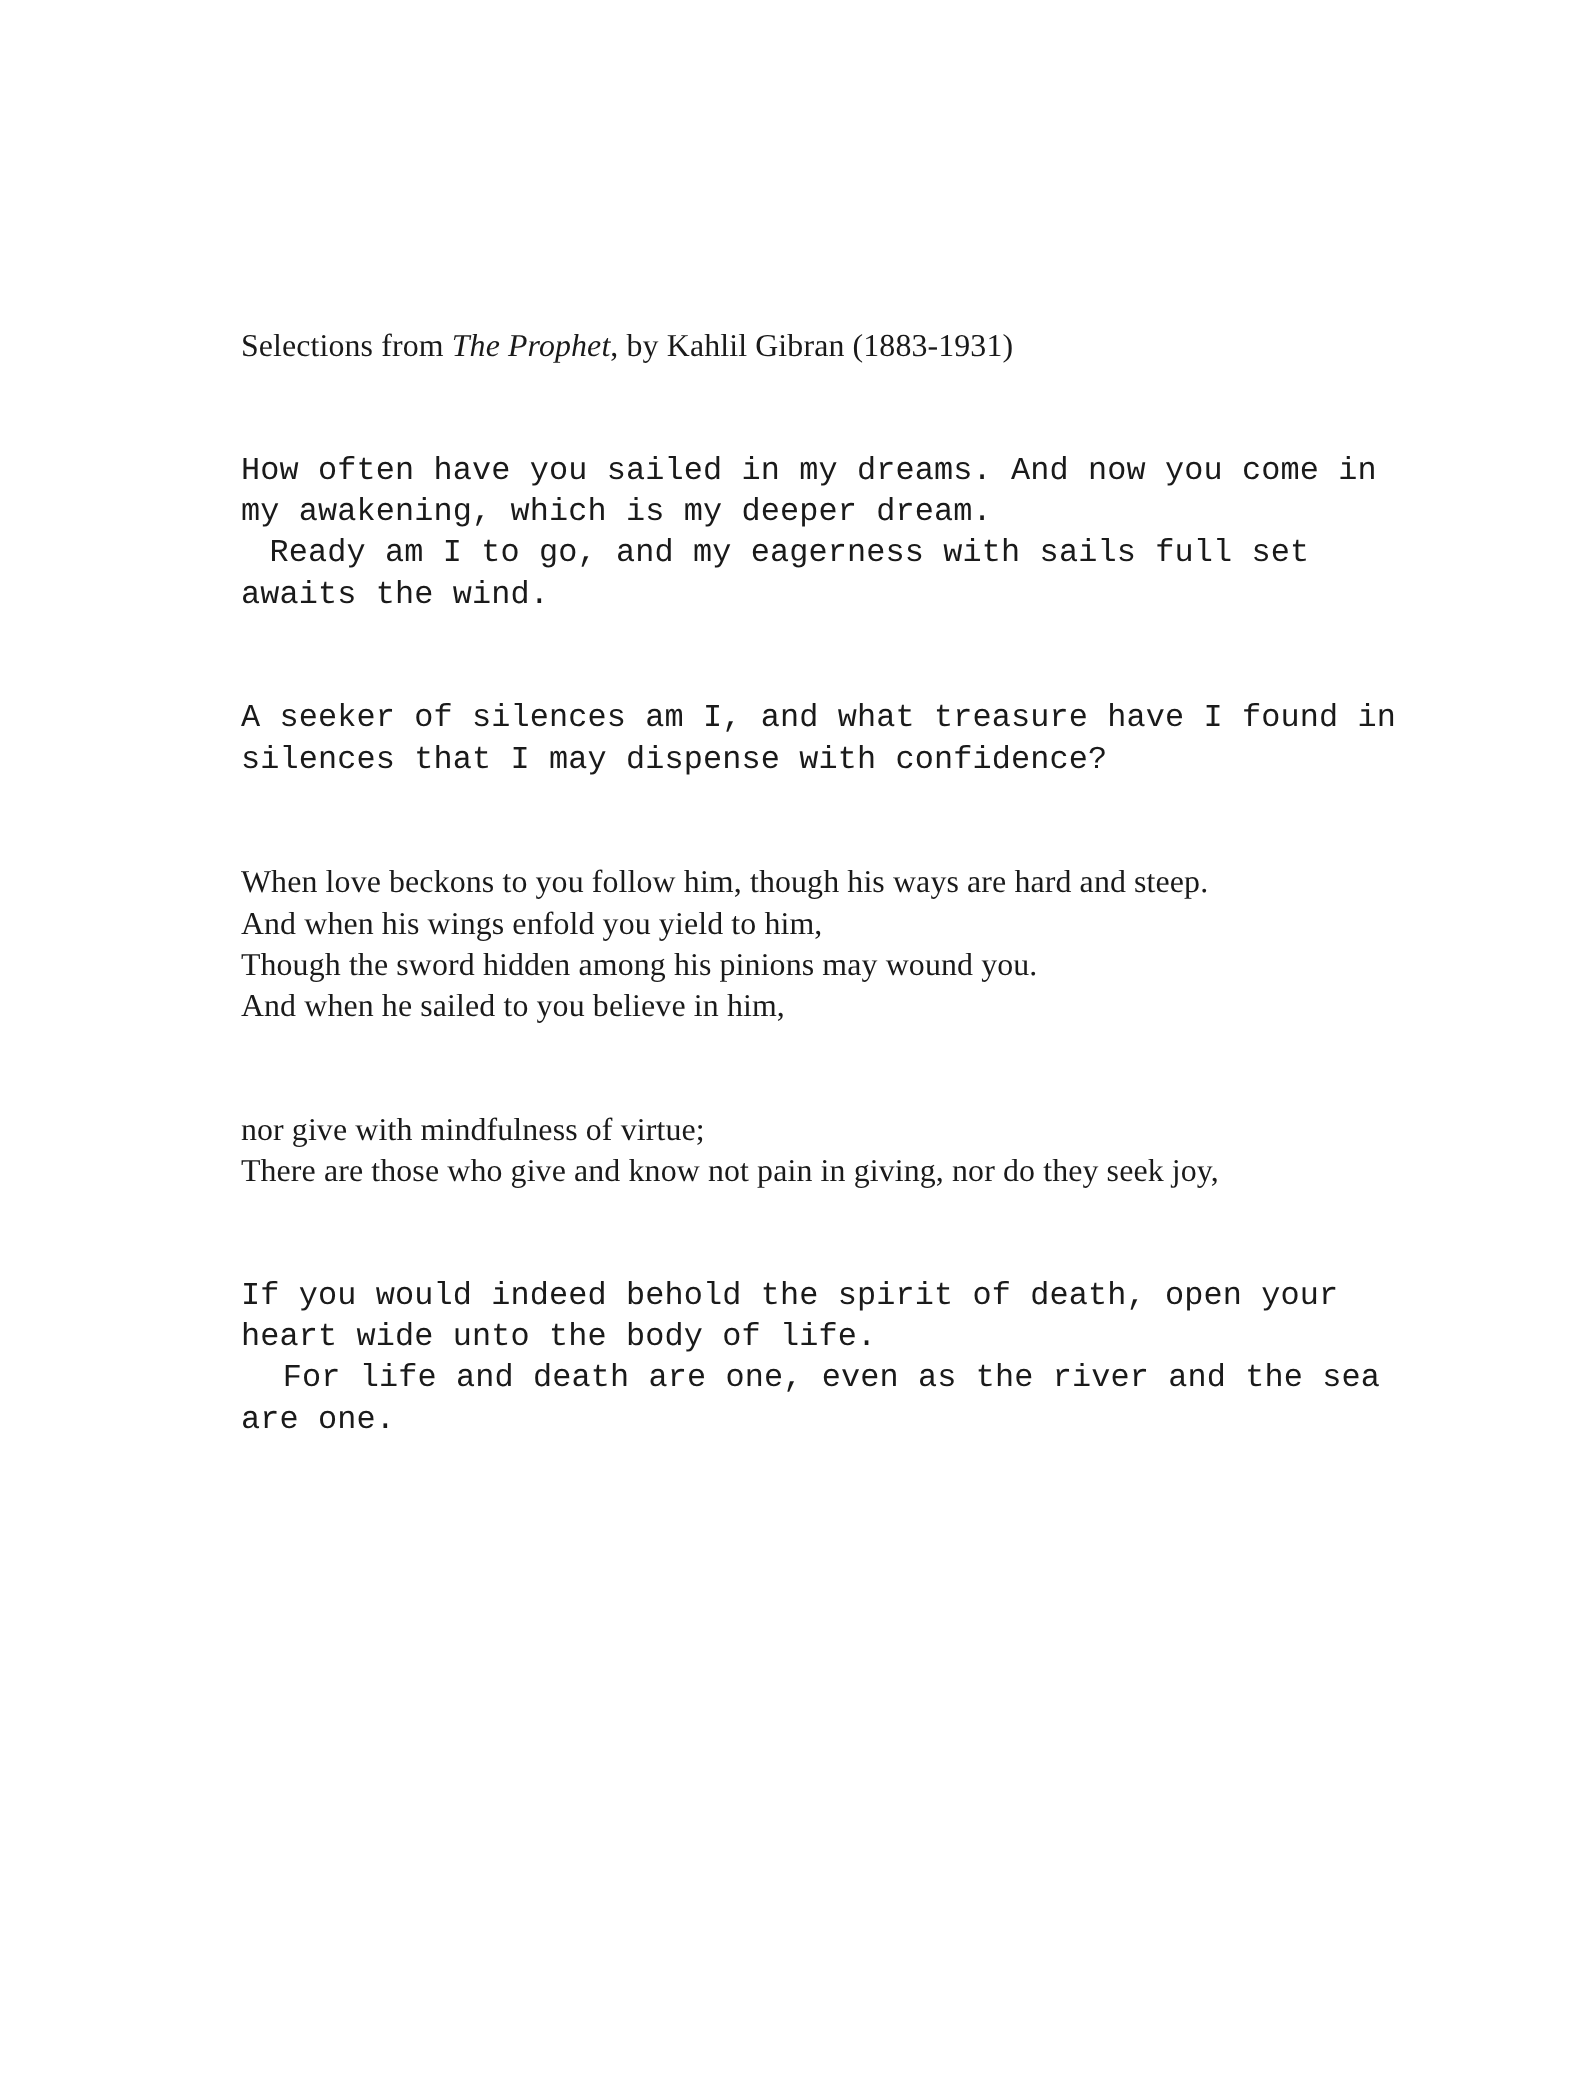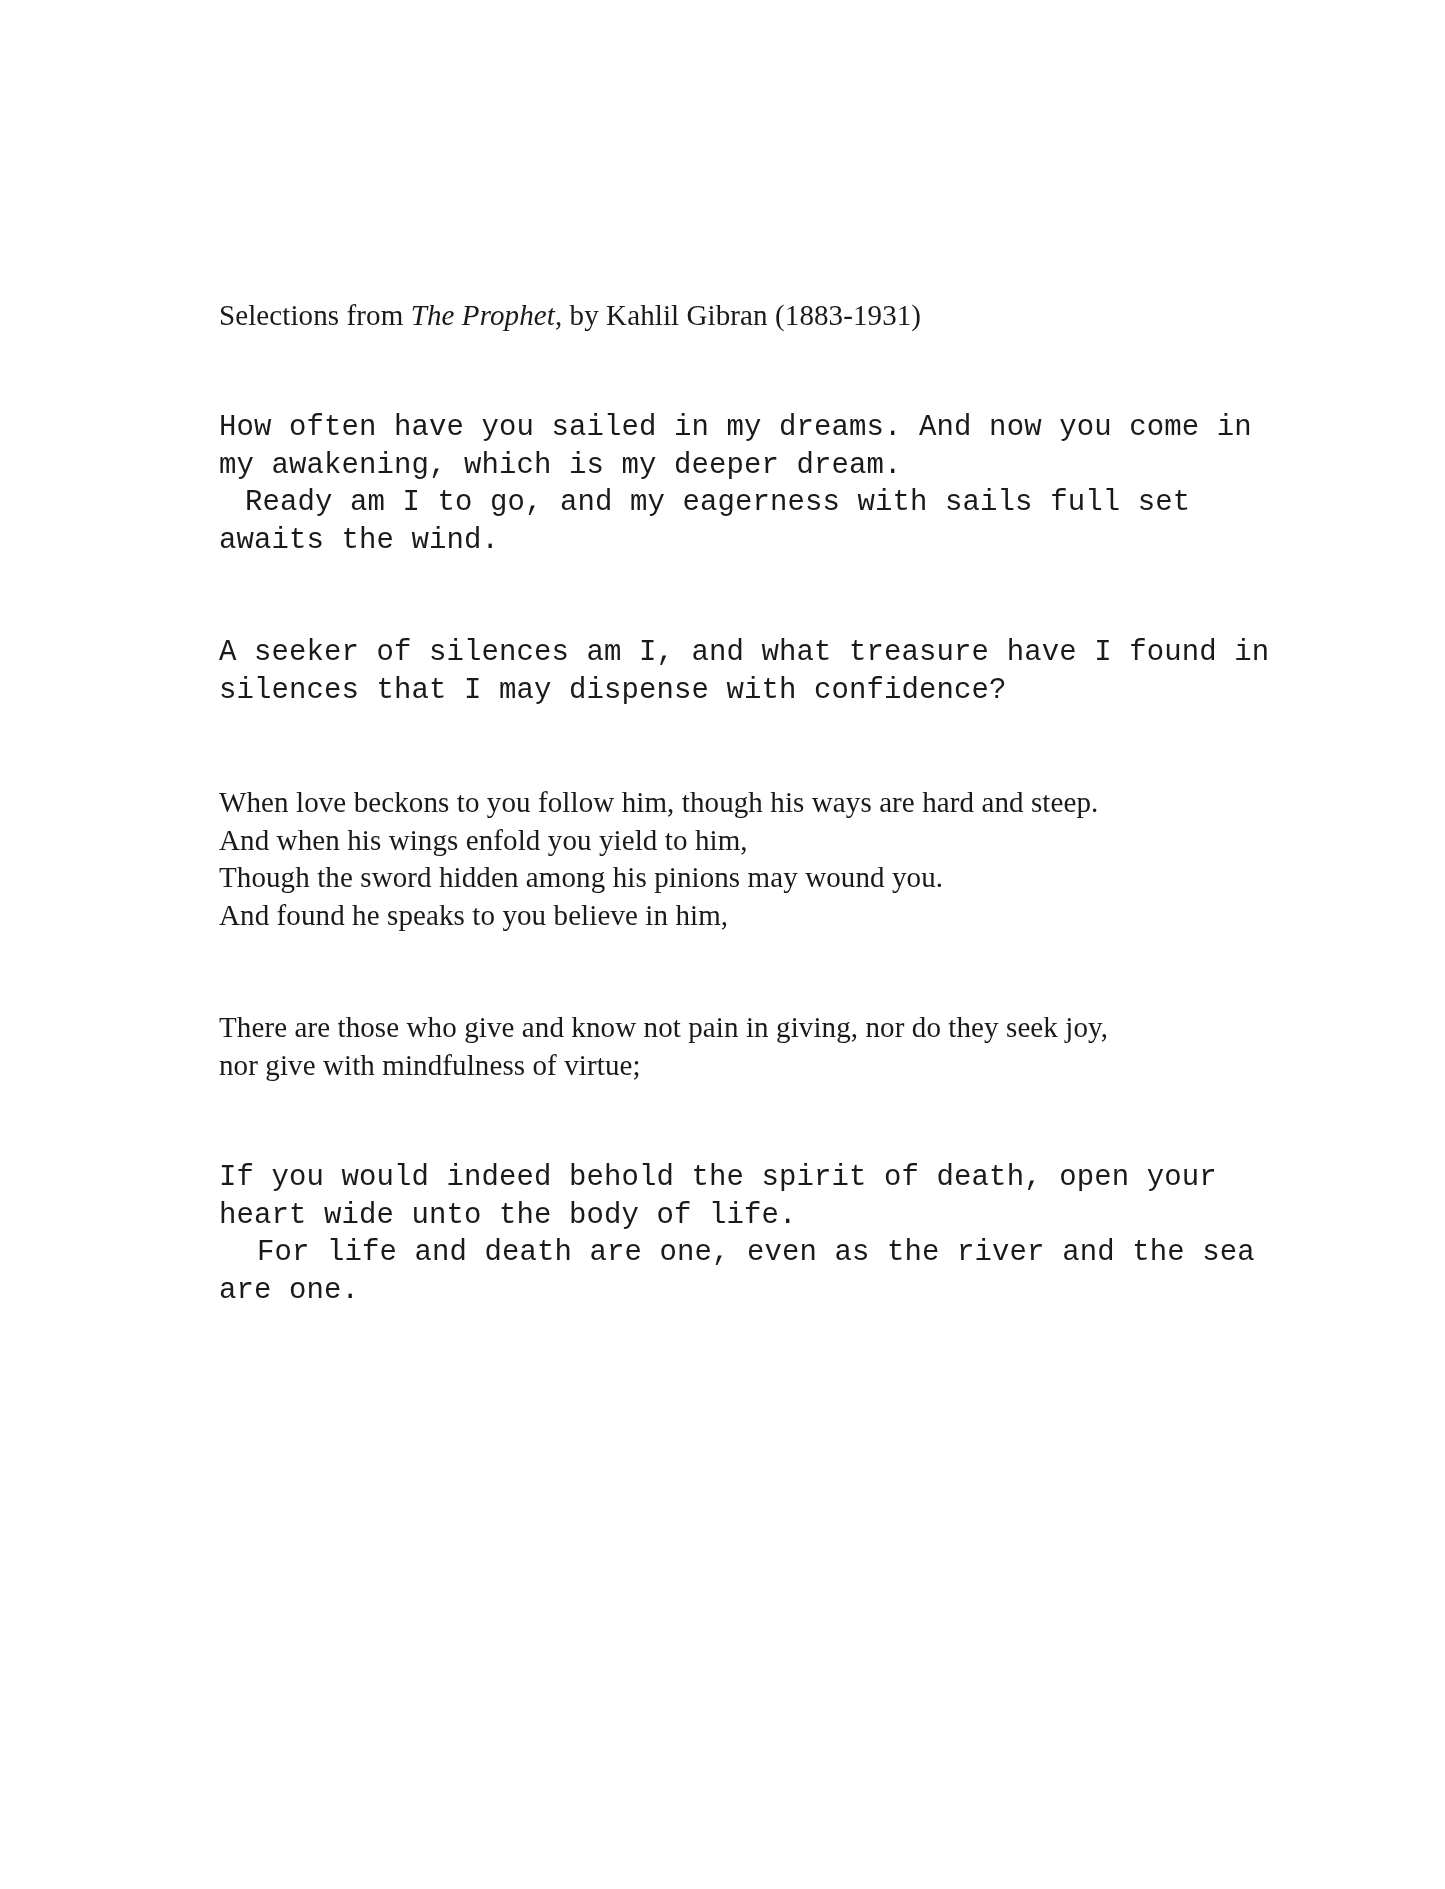--- a/index.html
+++ b/index.html
@@ -84,26 +84,26 @@
         </p>
         <div class="gap-stanza"></div>
         <p class="stanza" id="stanza-seeker-of-silences">
           <span class="line flow ">A seeker of silences am I, and what treasure have I found in silences that I may dispense with confidence?</span>
         </p>
         <div class="gap-stanza"></div>
         <p class="stanza" id="stanza-when-love-beckons">
           <span class="line ">When love beckons to you follow him, though his ways are hard and steep.</span>
           <span class="line ">And when his wings enfold you yield to him,</span>
           <span class="line ">Though the sword hidden among his pinions may wound you.</span>
-          <span class="line ">And found he speaks to you believe in him,</span>
+          <span class="line ">And when he sailed to you believe in him,</span>
         </p>
         <div class="gap-stanza"></div>
         <p class="stanza" id="stanza-those-who-give">
+          <span class="line ">nor give with mindfulness of virtue;</span>
           <span class="line ">There are those who give and know not pain in giving, nor do they seek joy,</span>
-          <span class="line ">nor give with mindfulness of virtue;</span>
         </p>
         <div class="gap-stanza"></div>
         <p class="stanza" id="stanza-spirit-of-death">
           <span class="line flow ">If you would indeed behold the spirit of death, open your heart wide unto the body of life.</span>
           <span class="line flow indent-md">For life and death are one, even as the river and the sea are one.</span>
         </p>
       </div>
 
   </div>
 

